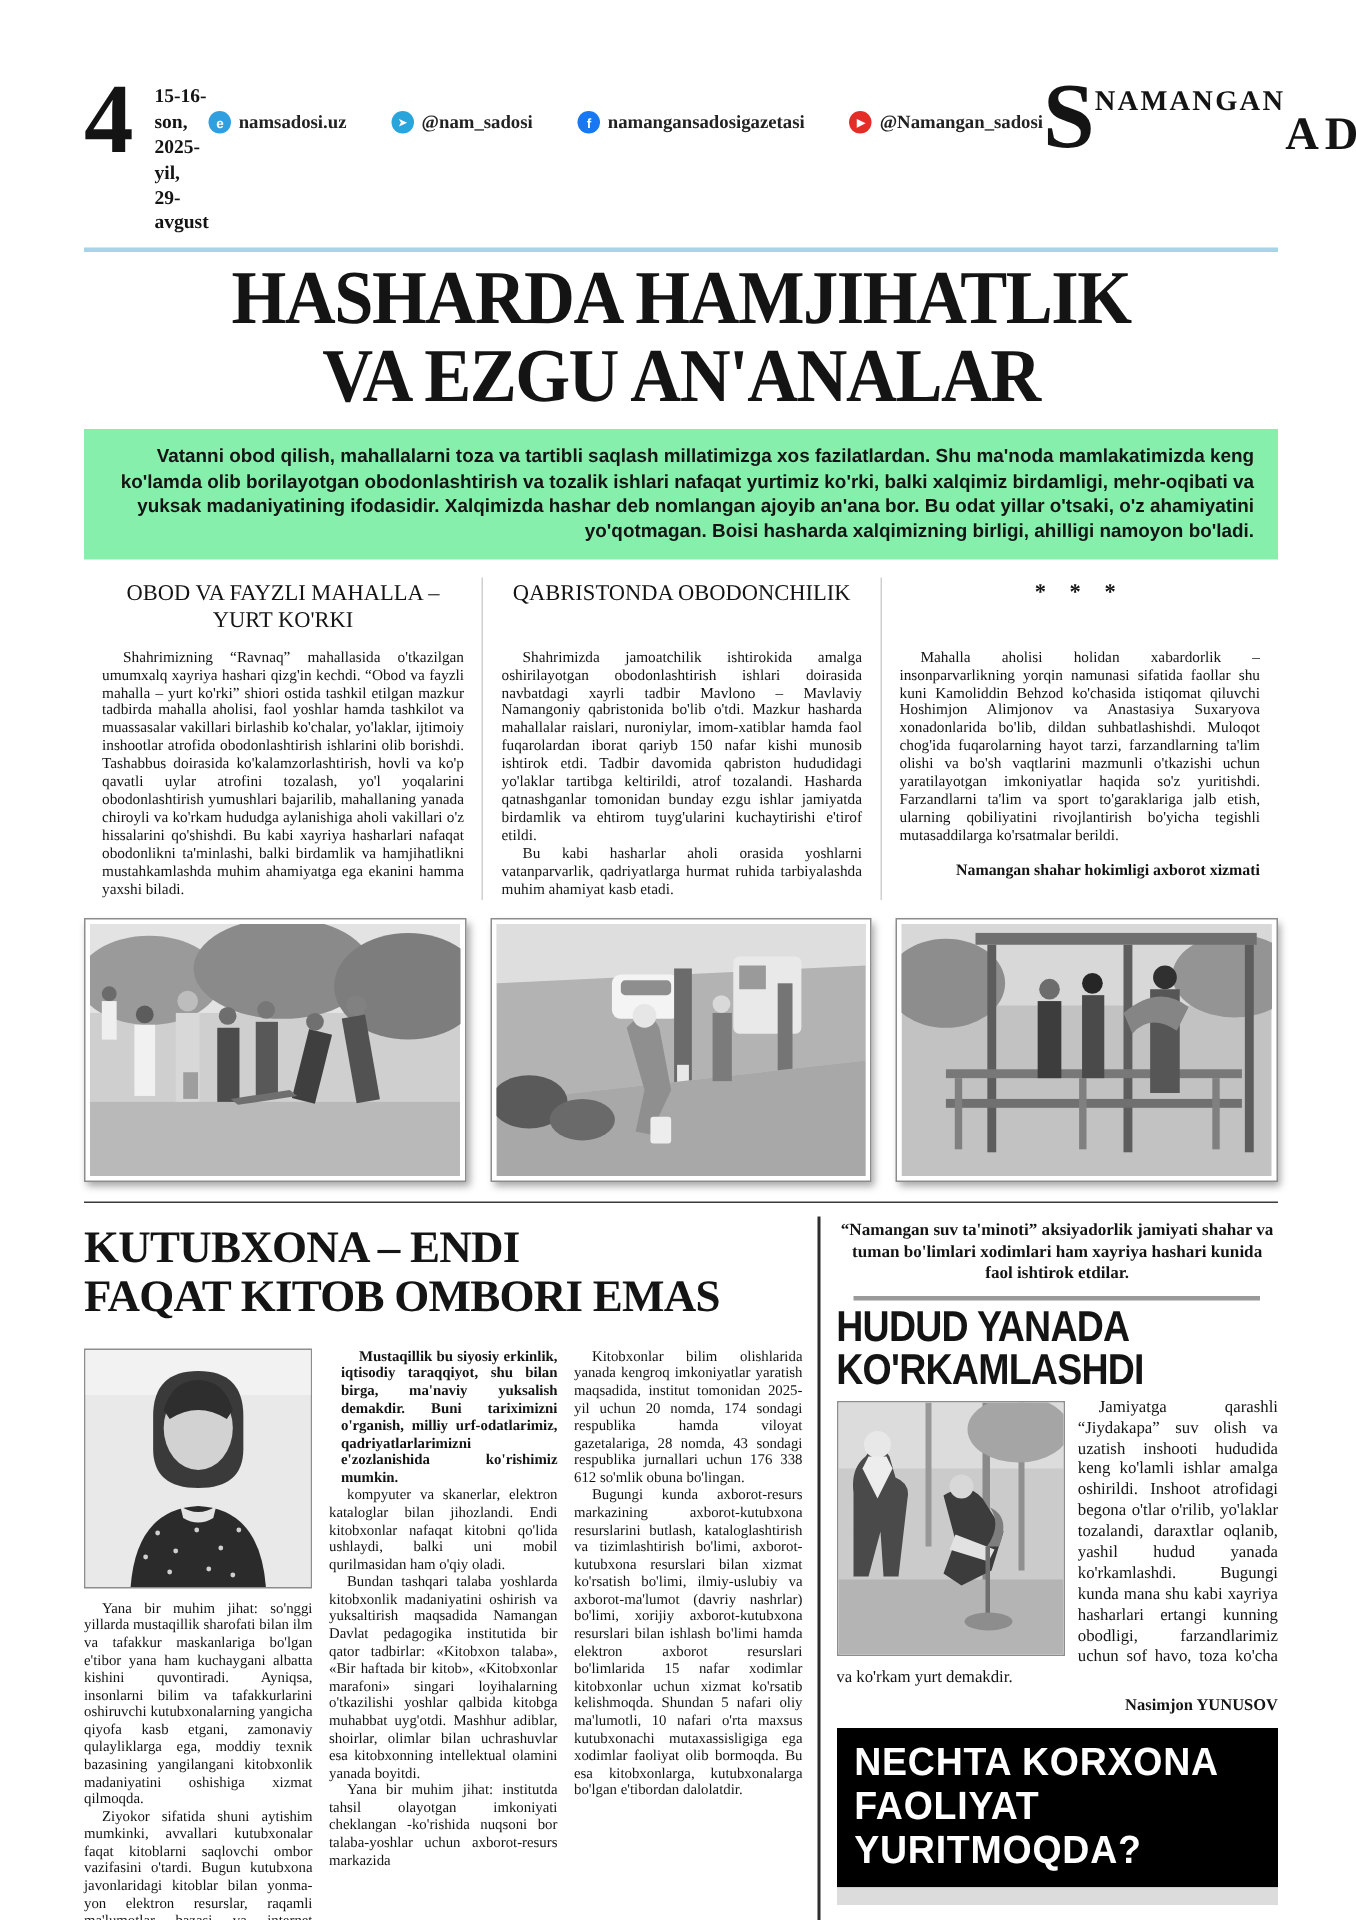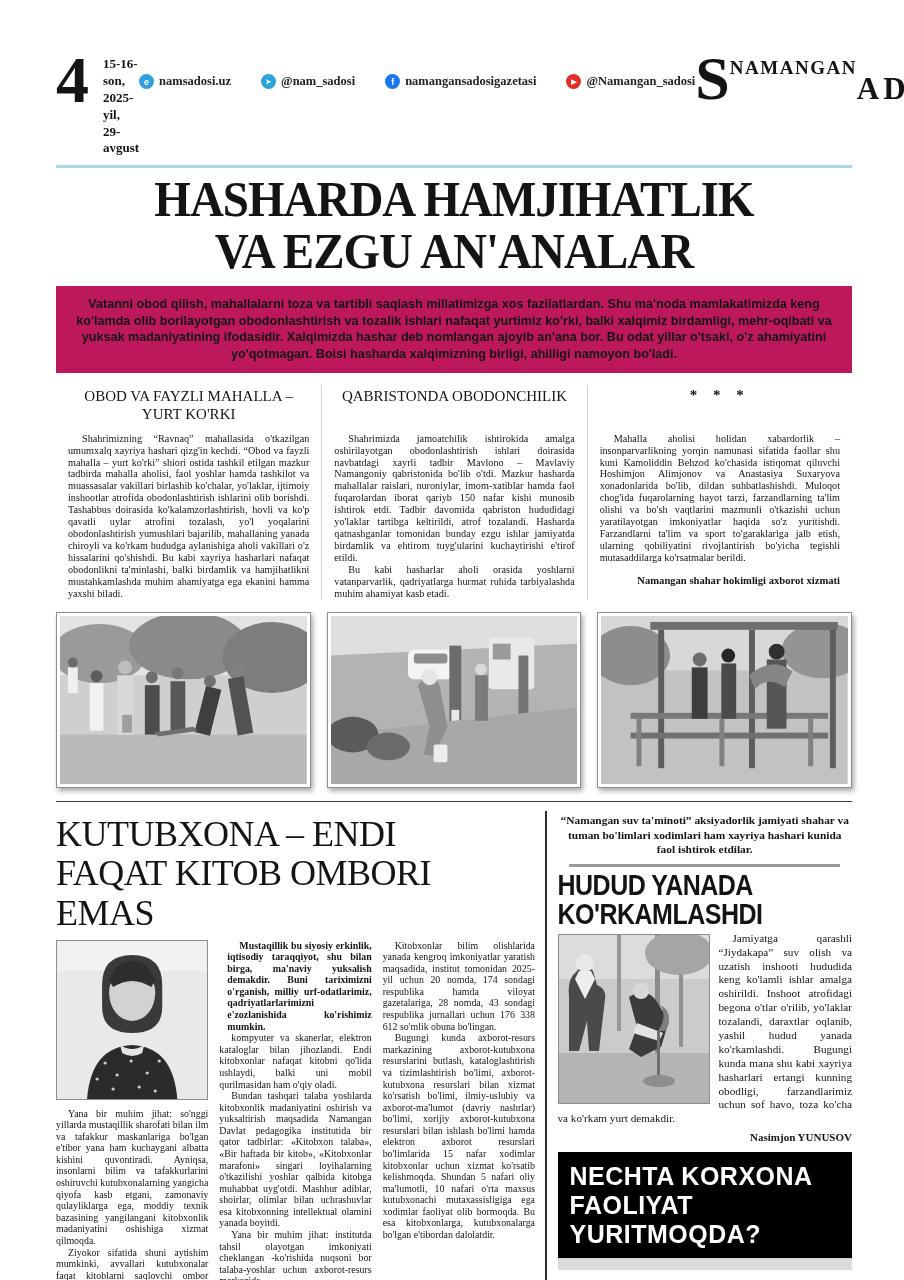--- a/index.html
+++ b/index.html
@@ -21,41 +21,41 @@
   .mast-stack{display:flex;flex-direction:row;margin-left:2px;margin-top:4px;}
   .mast-top{font-size:19px;font-weight:bold;letter-spacing:1.5px;line-height:1;}
   .mast-bottom{font-size:31px;font-weight:bold;letter-spacing:4px;line-height:1;margin-top:15px;}
   .hdr-rule{height:3px;background:#a8d4e6;margin-top:8px;}
   
   .main-headline{
     text-align:center;font-size:47px;font-weight:bold;line-height:1.02;
     letter-spacing:-1px;margin:10px 0 12px;white-space:pre-line;transform:scale(1,1.08);
   }
   .lead-box{
-    background:#be185d;padding:10px 16px;text-align:center;
+    background:#86efac;padding:10px 16px;text-align:right;
     font-family:"Liberation Sans",sans-serif;font-weight:bold;font-size:12.6px;line-height:1.32;
   }
   .cols3{display:grid;grid-template-columns:1fr 1fr 1fr;margin-top:12px;}
   .cols3 article{padding:0 12px;}
   .cols3 article + article{border-left:1px solid #d0d0d0;}
   .col-head{font-size:15px;font-weight:normal;text-align:center;line-height:1.22;margin:2px 0 9px;min-height:37px;}
   .stars{font-size:15px;font-weight:bold;text-align:center;margin:2px 0 9px;min-height:37px;letter-spacing:6px;}
   .cols3 p{font-size:10.2px;line-height:1.17;text-align:justify;text-indent:14px;margin:0;}
   .byline{font-weight:bold;text-align:right;font-size:10.6px;margin-top:10px;line-height:1.3;white-space:pre-line;}
   
   .photos{display:grid;grid-template-columns:1fr 1fr 1fr;gap:16px;margin-top:12px;}
   .photo{border:1px solid #8d8d8d;background:#fff;padding:3px;box-shadow:2px 3px 5px rgba(0,0,0,.35);}
   .photo svg{display:block;width:100%;height:168px;}
   .strip-rule{border:none;border-top:1.5px solid #3a3a3a;margin:13px 0 9px;}
   
   .bottom{display:flex;}
   .b-left{width:489px;padding-right:10px;box-sizing:border-box;}
   .vrule{width:1.5px;background:#2d2d2d;flex:0 0 1.5px;}
   .b-right{flex:1;padding-left:11px;box-sizing:border-box;}
-  .kutub-head{font-size:36px;line-height:1.1;letter-spacing:-0.5px;font-weight:normal;margin:4px 0 6px;white-space:pre-line;}
+  .kutub-head{font-size:30px;line-height:1.1;letter-spacing:-0.5px;font-weight:bold;margin:4px 0 18px;white-space:pre-line;}
   .kcols{display:grid;grid-template-columns:1fr 1fr 1fr;column-gap:11px;}
   .kphoto{border:1px solid #8d8d8d;margin-bottom:8px;}
   .kphoto svg{display:block;width:100%;height:158px;}
   .kcols p{font-size:9.9px;line-height:1.17;text-align:justify;text-indent:12px;margin:0;}
   .kintro{font-family:"Liberation Serif",serif;font-weight:bold;font-size:12.3px;line-height:1.3;
           text-align:left;text-indent:14px;padding-left:8px;margin:0 0 8px;}
   .r-caption{font-weight:bold;font-size:11.4px;line-height:1.3;text-align:center;margin:2px 0 0;}
   .cap-rule{height:2.5px;background:#9a9a9a;width:92%;margin:7px auto 8px;}
   .hudud-head{font-family:"Liberation Sans",sans-serif;font-weight:bold;font-size:25px;letter-spacing:-0.5px;
               line-height:1;margin:0 0 7px;transform:scale(1,1.15);transform-origin:left center;}

